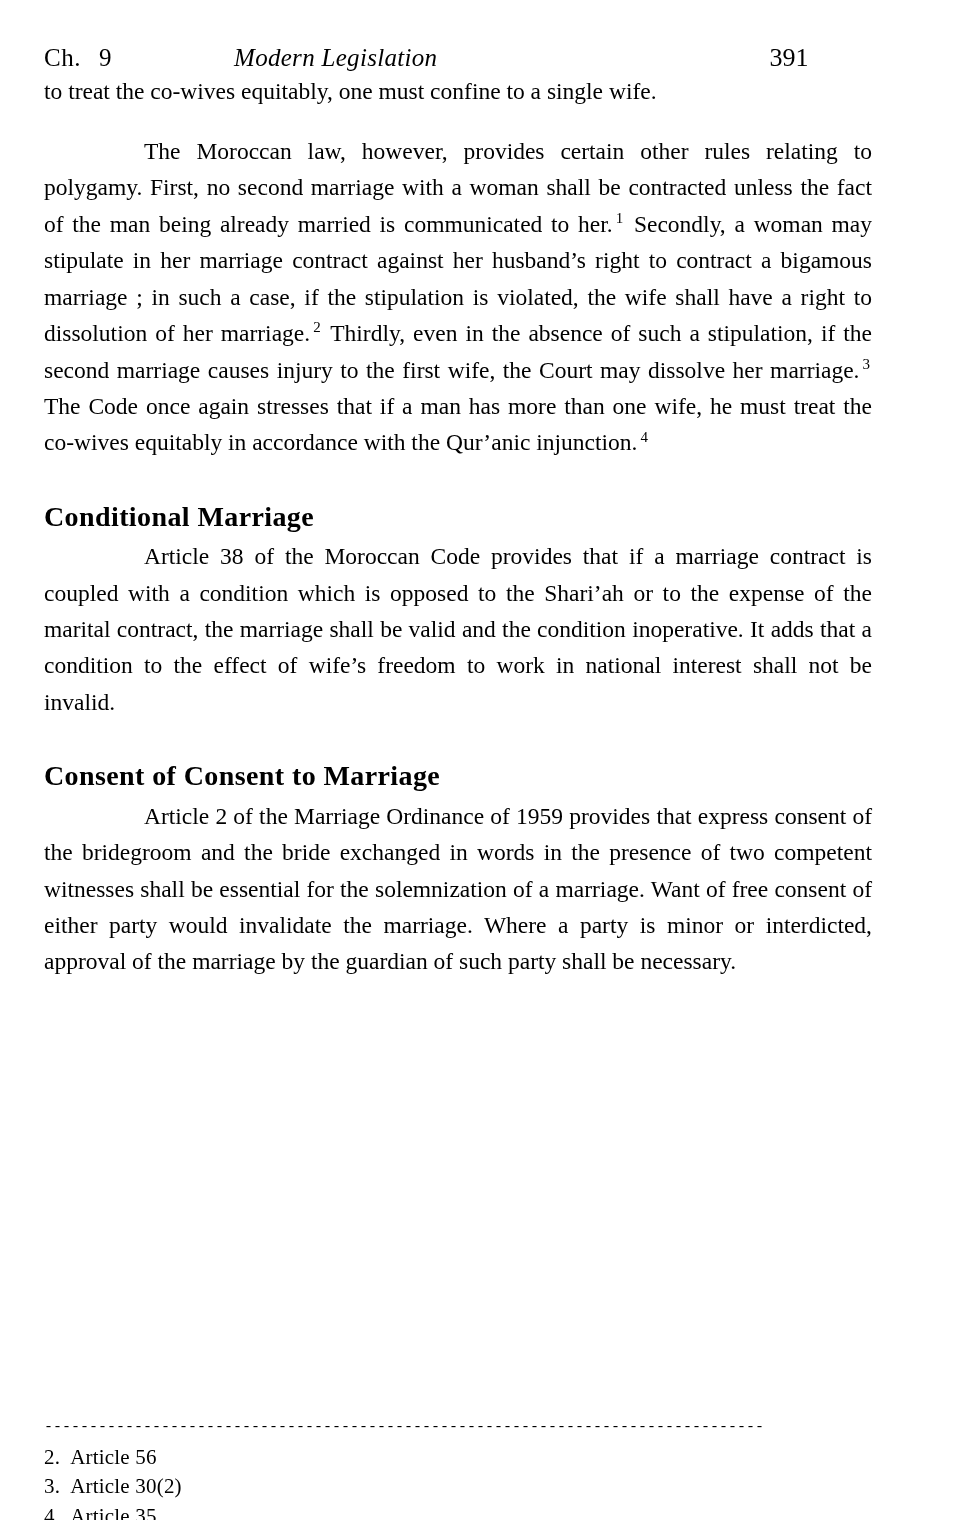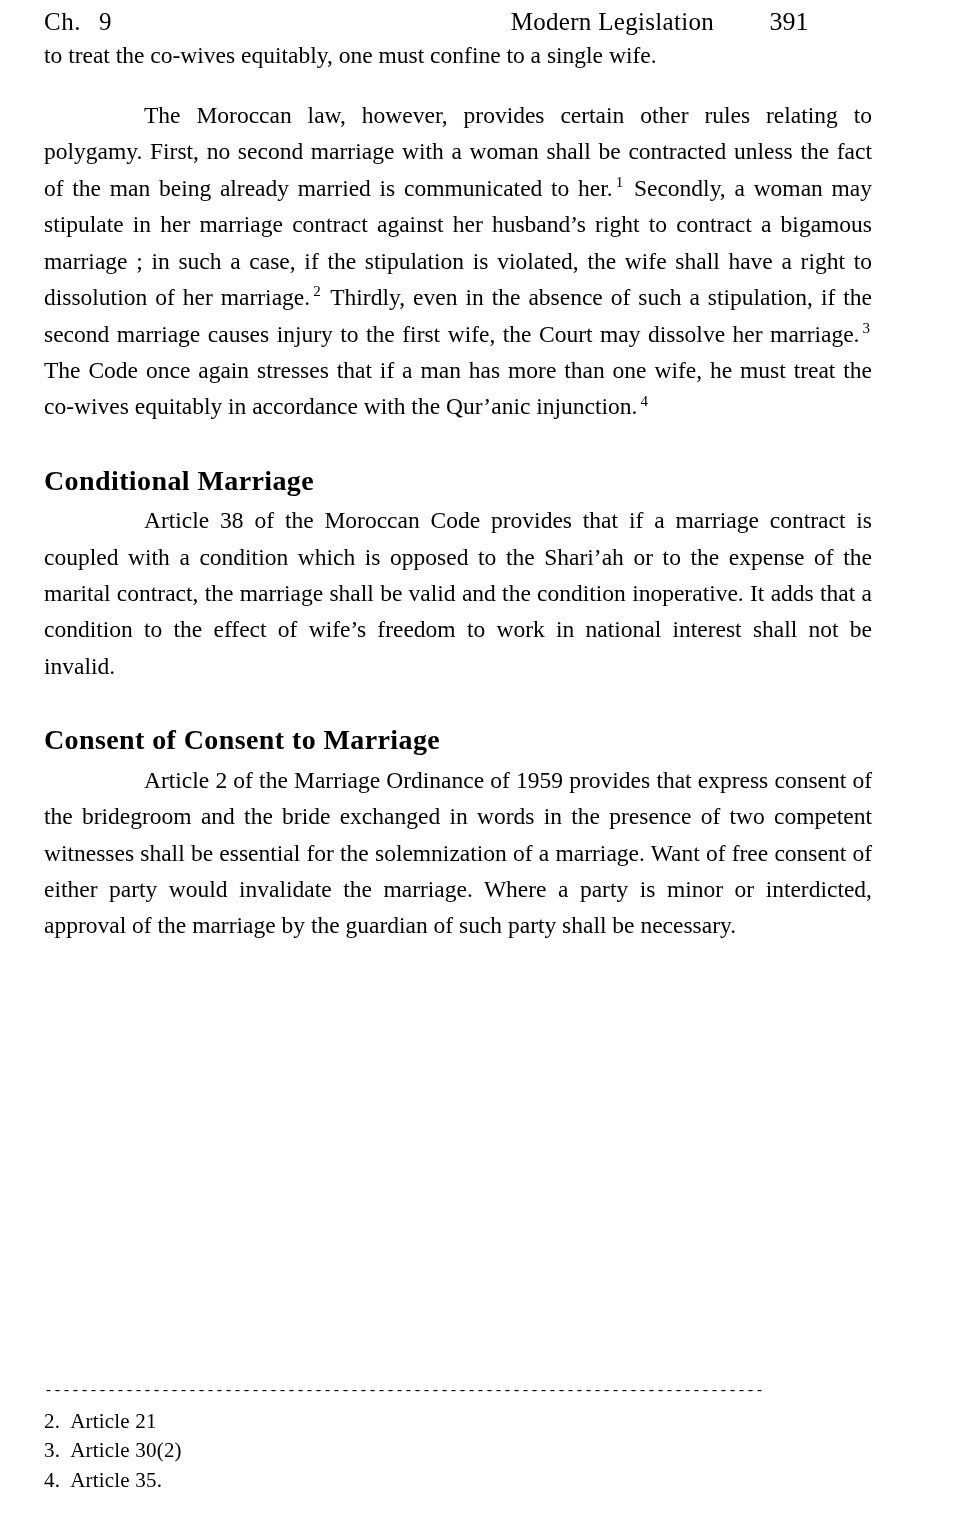--- a/index.html
+++ b/index.html
@@ -22,29 +22,31 @@
     padding: 0 88px 0 44px;
     position: relative;
   }
   
   .running-head {
     display: flex;
     align-items: baseline;
     padding-top: 8px;
     font-size: 25px;
     line-height: 1.1;
+    margin-top: 36px;
   }
   .rh-chapter {
     width: 190px;
     letter-spacing: 0.5px;
   }
   .rh-chapter .ch-num { margin-left: 18px; }
   .rh-title {
     flex: 1;
-    text-align: right;
+    text-align: left;
+    font-style: italic;
     font-size: 25px;
     letter-spacing: 0.3px;
   }
   .rh-page {
     width: 150px;
     text-align: center;
     font-size: 26px;
     padding-right: 8px;
   }
   
@@ -128,21 +130,21 @@
 
     <h2 class="subhead">Consent of Consent to Marriage</h2>
 
     <p class="para indent after-head">Article 2 of the Marriage Ordinance of 1959 provides that express consent of the bridegroom and the bride exchanged in words in the presence of two competent witnesses shall be essential for the  solemnization of a marriage. Want of free consent of either party would invalidate the marriage. Where a party is minor or interdicted, approval of the marriage by the guardian of such party shall be necessary.</p>
 
   </div>
 
   <div class="footnote-area">
     <div class="fn-rule">--------------------------------------------------------------------------------</div>
     <div class="fn-item">
-      <span class="fn-num">2.</span><span class="fn-text">Article  21</span>
+      <span class="fn-num">2.</span><span class="fn-text">Article  56</span>
     </div>
     <div class="fn-item">
       <span class="fn-num">3.</span><span class="fn-text">Article  30(2)</span>
     </div>
     <div class="fn-item">
       <span class="fn-num">4.</span><span class="fn-text">Article  35.</span>
     </div>
   </div>
 
 </div>

